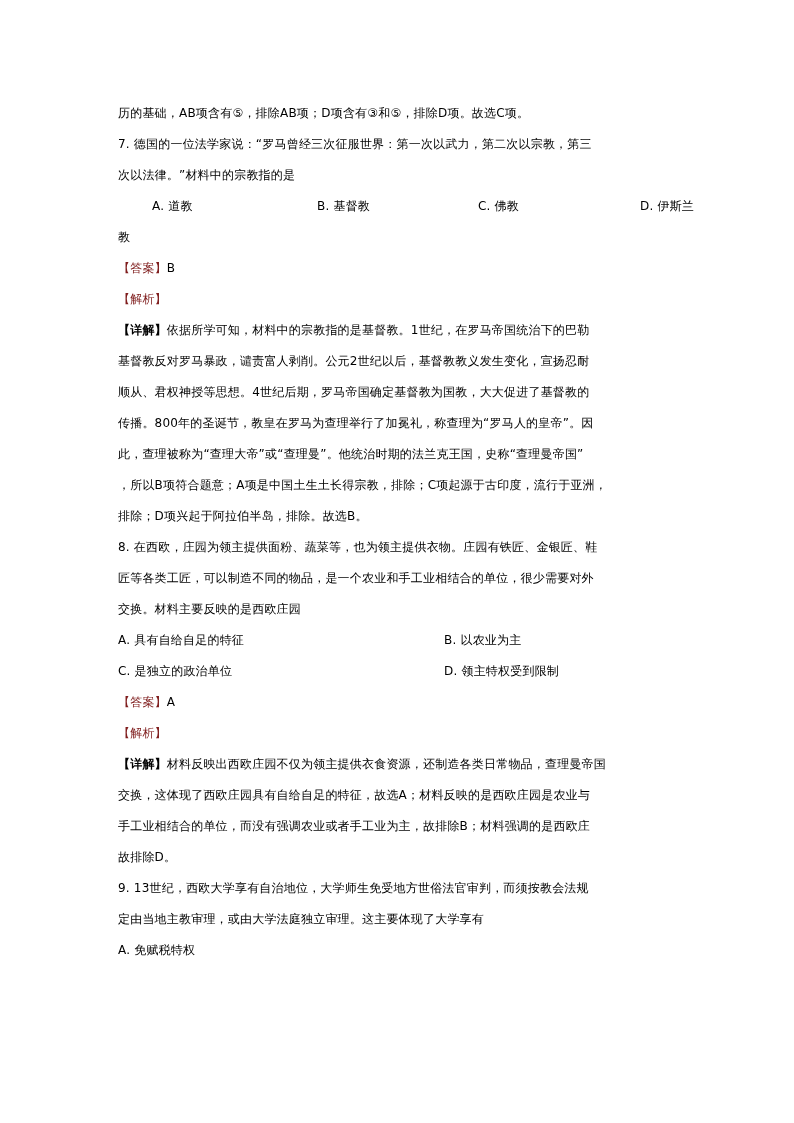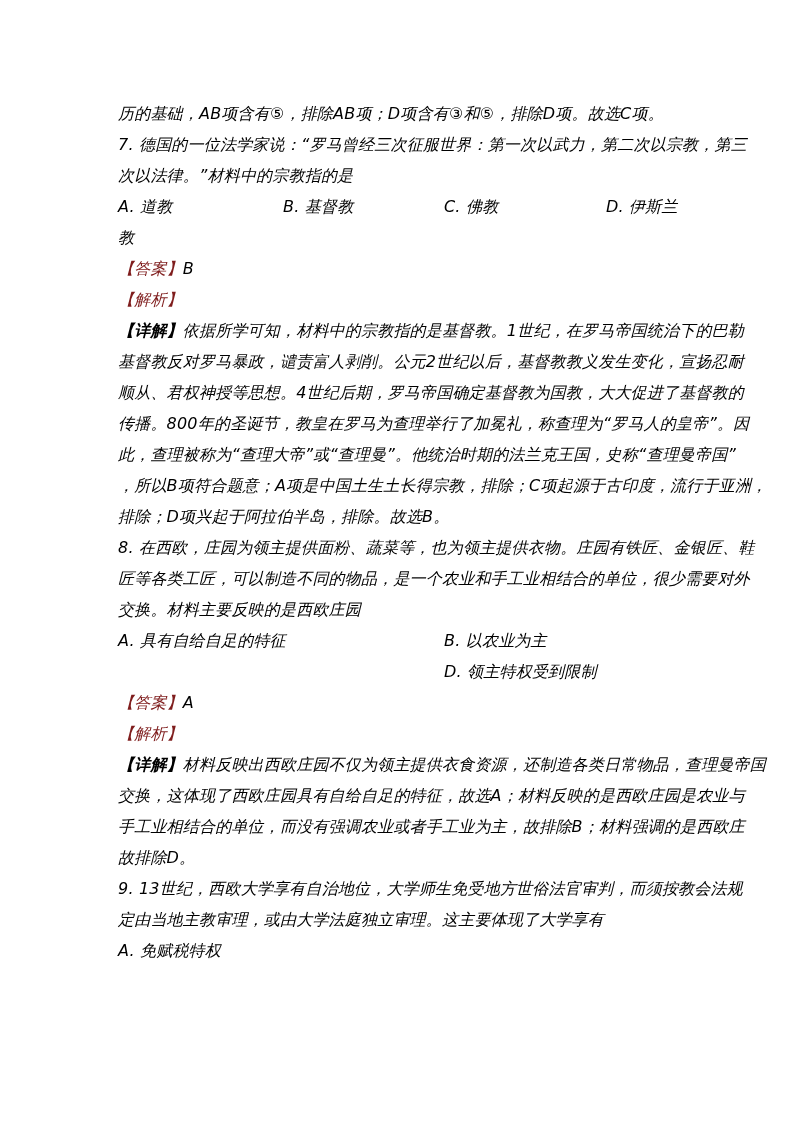--- a/index.html
+++ b/index.html
@@ -3,27 +3,27 @@
 <meta charset="utf-8">
 <style>
   html, body { margin: 0; padding: 0; background: #ffffff; }
   body {
     width: 794px; height: 1123px; position: relative; overflow: hidden;
     font-family: "DejaVu Sans", "Liberation Sans", sans-serif;
     color: #000000;
   }
   .page { position: absolute; left: 118px; top: 98px; width: 560px; }
   .line {
-    height: 31px; line-height: 31px; font-size: 16px;
-    white-space: nowrap; letter-spacing: 0.2px; font-style: italic;
+    height: 31px; line-height: 31px; font-size: 12px;
+    white-space: nowrap; letter-spacing: 0.2px;
   }
   .label-blue { color: #7f1d1d; }
   .label-bold { font-weight: bold; }
   .opts4 { position: relative; }
-  .opts4 span.opt { position: absolute; top: 0; }
+  .opts4 span.opt { position: absolute; top: 0; margin-left: 34px; }
   .opts2 { position: relative; }
   .opts2 span.opt { position: absolute; top: 0; }
 </style>
 </head>
 <body>
 
 <div class="page">
 
   <div class="line">历的基础，AB项含有⑤，排除AB项；D项含有③和⑤，排除D项。故选C项。</div>
 
@@ -51,20 +51,21 @@
   <div class="line">排除；D项兴起于阿拉伯半岛，排除。故选B。</div>
 
   <div class="line">8. 在西欧，庄园为领主提供面粉、蔬菜等，也为领主提供衣物。庄园有铁匠、金银匠、鞋</div>
   <div class="line">匠等各类工匠，可以制造不同的物品，是一个农业和手工业相结合的单位，很少需要对外</div>
   <div class="line">交换。材料主要反映的是西欧庄园</div>
   <div class="line opts2">
     <span class="opt" style="left:0px">A. 具有自给自足的特征</span>
     <span class="opt" style="left:326px">B. 以农业为主</span>
   </div>
   <div class="line opts2">
+    <span class="opt" style="left:0px">C. 是独立的政治单位</span>
     <span class="opt" style="left:326px">D. 领主特权受到限制</span>
   </div>
   <div class="line">
     <span class="label-blue">【答案】</span><span>A</span>
   </div>
   <div class="line label-blue">【解析】</div>
   <div class="line">
     <span class="label-bold">【详解】</span><span>材料反映出西欧庄园不仅为领主提供衣食资源，还制造各类日常物品，查理曼帝国</span>
   </div>
   <div class="line">交换，这体现了西欧庄园具有自给自足的特征，故选A；材料反映的是西欧庄园是农业与</div>

